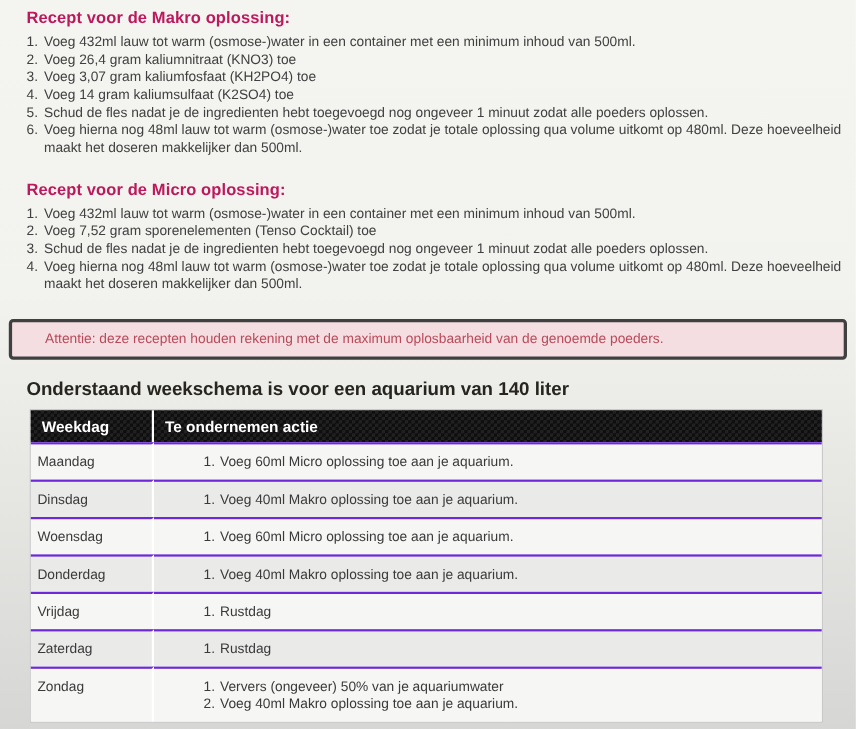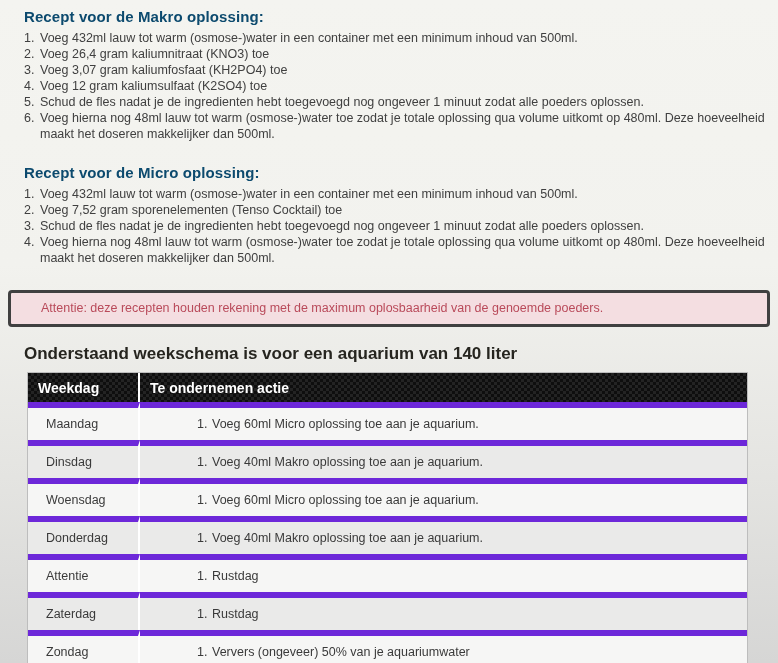--- a/index.html
+++ b/index.html
@@ -6,21 +6,21 @@
   body{
     width:778px;height:663px;overflow:hidden;
     background:linear-gradient(180deg,#f4f4f0 0%,#f2f2ee 40%,#e4e4e1 72%,#d6d6d5 100%);
     font-family:"Liberation Sans","DejaVu Sans",sans-serif;
     color:#3b3a33;
     font-size:12.5px;
   }
   .content{padding:8px 8px 0 8px;}
 
   h3.recipe-heading{
-    font-size:15px;font-weight:bold;color:#0c4a6e;
+    font-size:15px;font-weight:bold;color:#be185d;
     margin:0 0 5px 16px;letter-spacing:0.1px;
   }
   ol.recipe-list{
     margin:0 4px 0 0;padding-left:30px;
     line-height:16px;color:#404040;
   }
   ol.recipe-list li{padding-left:2px;}
   .section-gap{height:22px;}
 
   .alert{
@@ -56,42 +56,42 @@
     background-position:0 0,3px 3px;
     color:#ffffff;
     font-weight:bold;
     text-align:left;
     padding:7px 10px 6px 10px;
     font-size:14px;
   }
   table.schedule-table thead th.day-col{width:90px;border-right:2px solid #ffffff;}
   table.schedule-table tbody td{
     vertical-align:top;
-    border-top:6px solid #6d28d9;
-    padding:8px 10px 8px 18px;
+    border-top:2px solid #6d28d9;
+    padding:8px 10px 8px 6px;
     line-height:16px;
   }
   table.schedule-table tbody td.day-cell{border-right:2px solid #ffffff;}
   table.schedule-table tbody tr:nth-child(odd) td{background:#f6f6f5;}
   table.schedule-table tbody tr:nth-child(even) td{background:#eaeae9;}
   ol.action-list{margin:0;padding-left:20px;}
   ol.action-list li{padding-left:1px;margin-left:33px;}
 </style>
 </head>
 <body>
 
 <div class="content">
 
   <h3 class="recipe-heading">Recept voor de Makro oplossing:</h3>
   <ol class="recipe-list">
 
   <li>Voeg 432ml lauw tot warm (osmose-)water in een container met een minimum inhoud van 500ml.</li>
       <li>Voeg 26,4 gram kaliumnitraat (KNO3) toe</li>
       <li>Voeg 3,07 gram kaliumfosfaat (KH2PO4) toe</li>
-      <li>Voeg 12 gram kaliumsulfaat (K2SO4) toe</li>
+      <li>Voeg 14 gram kaliumsulfaat (K2SO4) toe</li>
       <li>Schud de fles nadat je de ingredienten hebt toegevoegd nog ongeveer 1 minuut zodat alle poeders oplossen.</li>
       <li>Voeg hierna nog 48ml lauw tot warm (osmose-)water toe zodat je totale oplossing qua volume uitkomt op 480ml. Deze hoeveelheid maakt het doseren makkelijker dan 500ml.</li>
     </ol>
 
   <div class="section-gap"></div>
 
   <h3 class="recipe-heading">Recept voor de Micro oplossing:</h3>
   <ol class="recipe-list">
 
   <li>Voeg 432ml lauw tot warm (osmose-)water in een container met een minimum inhoud van 500ml.</li>
@@ -149,21 +149,21 @@
           <td class="day-cell">Donderdag</td>
           <td class="actions-cell">
             <ol class="action-list">
 
             <li>Voeg 40ml Makro oplossing toe aan je aquarium.</li>
             </ol>
           </td>
         </tr>
 
         <tr>
-          <td class="day-cell">Attentie</td>
+          <td class="day-cell">Vrijdag</td>
           <td class="actions-cell">
             <ol class="action-list">
 
             <li>Rustdag</li>
             </ol>
           </td>
         </tr>
 
         <tr>
           <td class="day-cell">Zaterdag</td>

